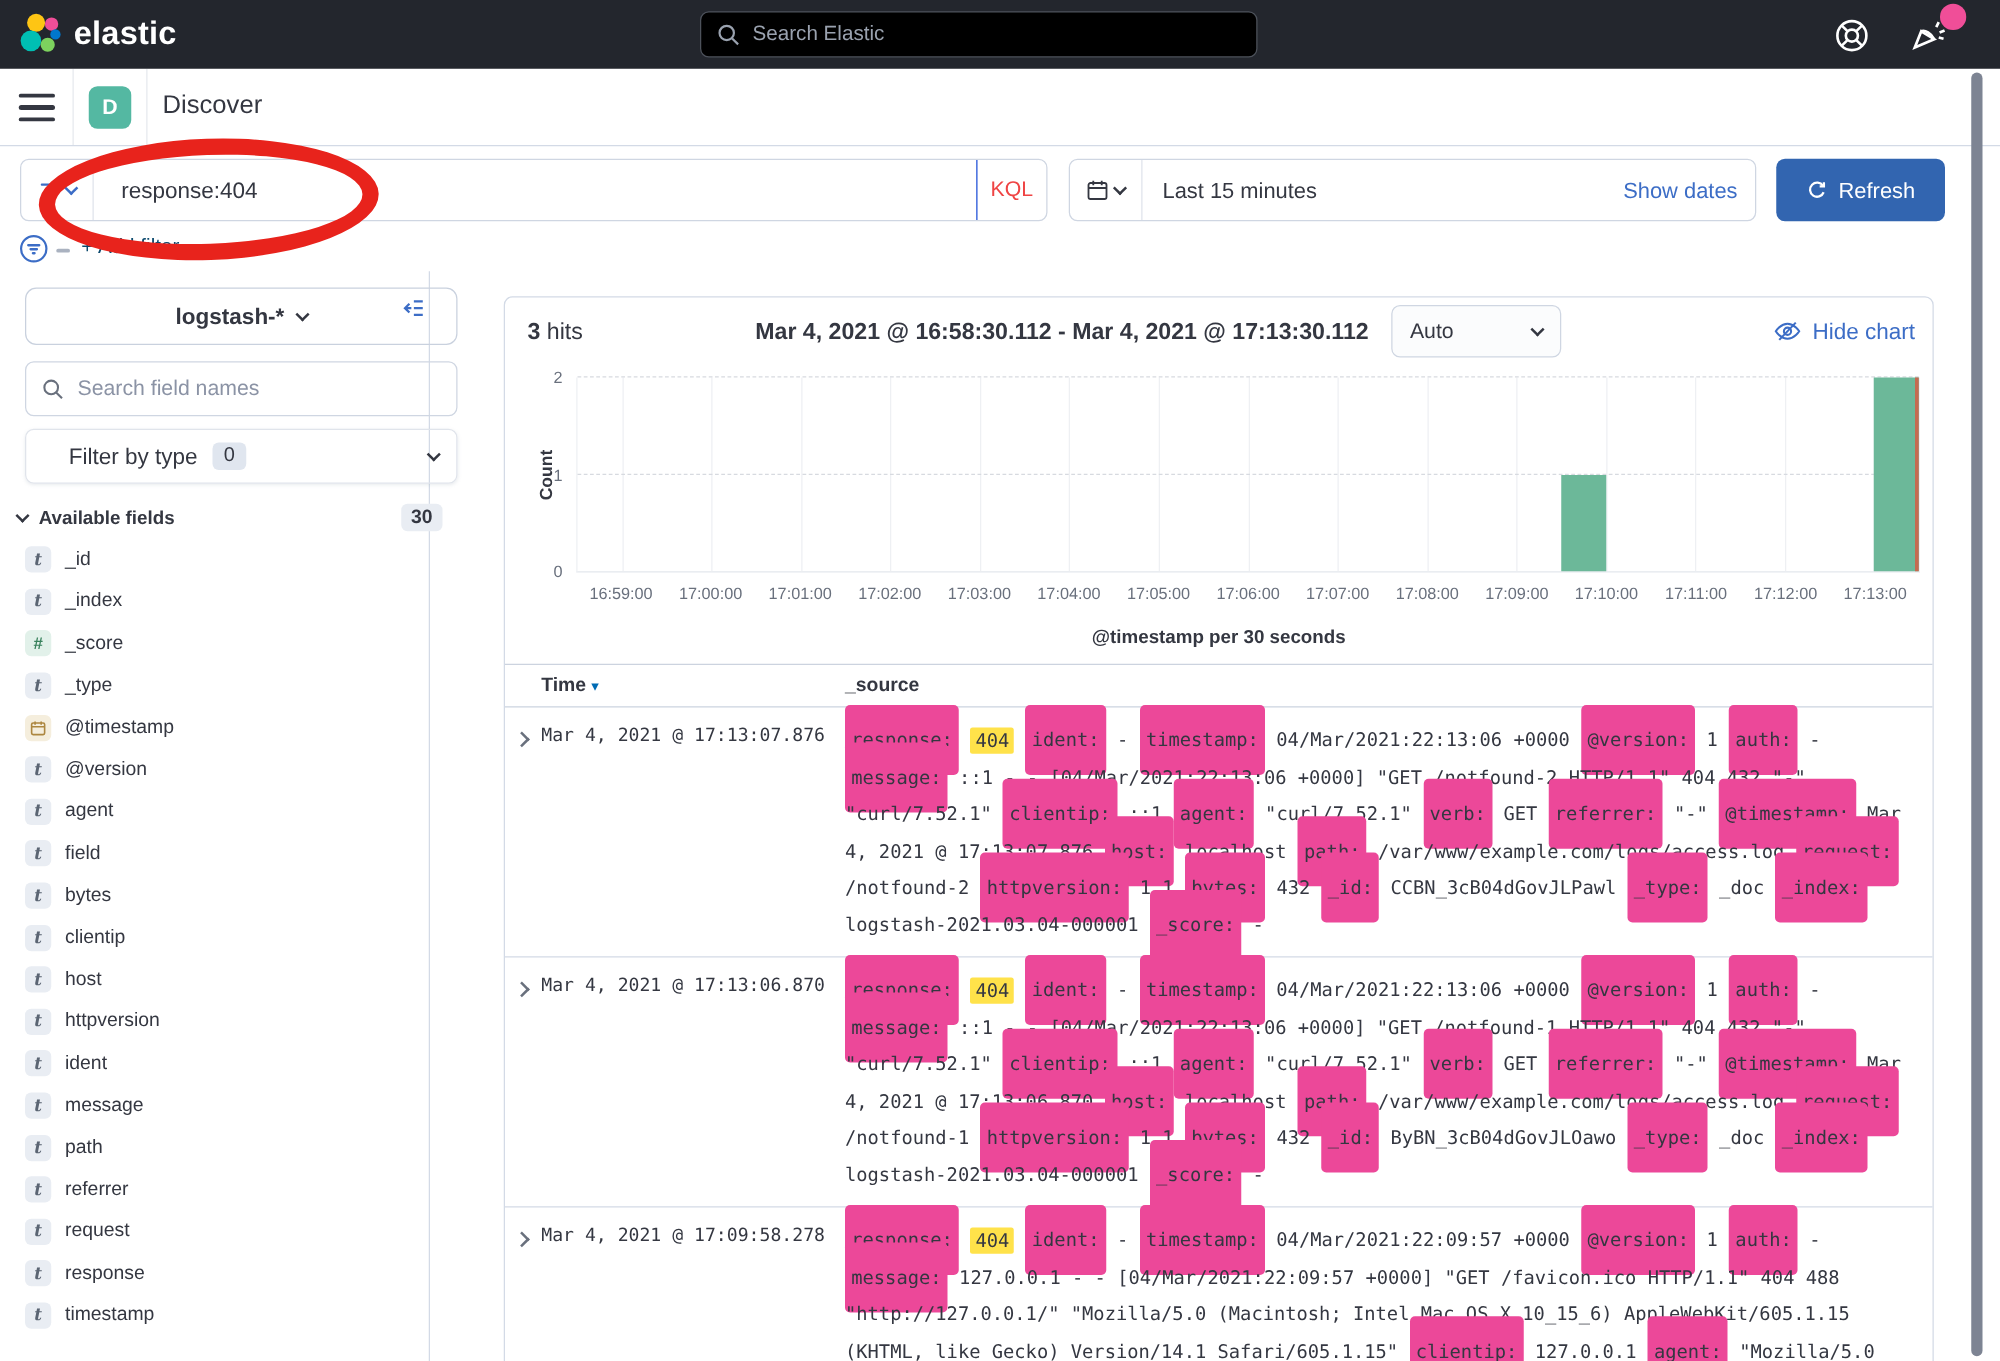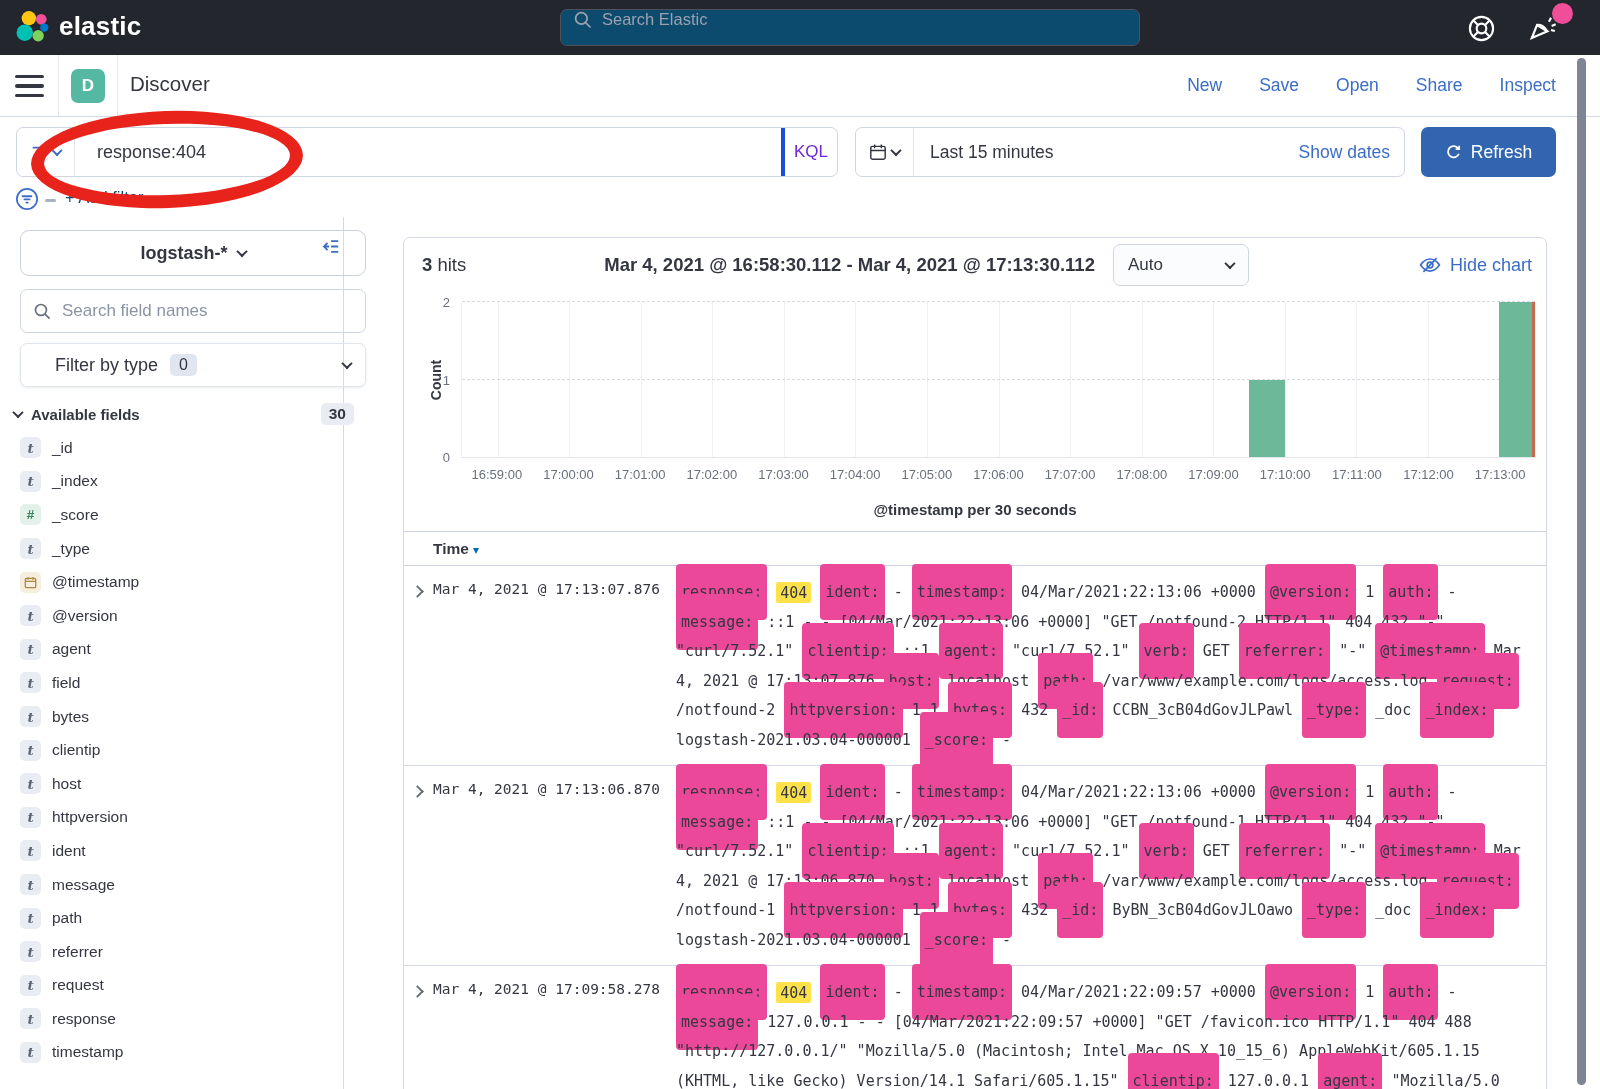--- a/index.html
+++ b/index.html
@@ -3,41 +3,41 @@
 <meta charset="utf-8">
 <style>
   * { margin:0; padding:0; box-sizing:border-box; }
   html,body { width:1600px; height:1089px; overflow:hidden; background:#fff;
     font-family:"Liberation Sans","DejaVu Sans",sans-serif; color:#343741; }
 
   
   .top-header { position:absolute; left:0; top:0; width:1600px; height:55px; background:#23262d; z-index:5; }
   .brand { position:absolute; left:16px; top:10px; display:flex; align-items:center; gap:9px; }
   .brand-word { color:#fff; font-size:26px; font-weight:600; letter-spacing:.2px; }
-  .hdr-search { position:absolute; left:560px; top:9px; width:580px; height:37px; background:#0c4a6e;
-    border:1px solid #4d525b; border-radius:7px; display:flex; padding:0 12px; gap:9px; }
+  .hdr-search { position:absolute; left:560px; top:9px; width:446px; height:37px; background:#000000;
+    border:1px solid #4d525b; border-radius:7px; display:flex; align-items:center; padding:0 12px; gap:9px; }
   .hdr-search .ph { color:#9aa2af; font-size:16.5px; }
   .hdr-ico { position:absolute; top:13px; width:30px; height:30px; display:flex; align-items:center; justify-content:center; }
   .notif-dot { position:absolute; right:27px; top:3px; width:21px; height:21px; border-radius:50%; background:#f04e98; z-index:6; }
 
   
   .app-bar { position:absolute; left:0; top:55px; width:1600px; height:62px; background:#fff; border-bottom:1px solid #d3dae6; }
   .burger { position:absolute; left:15px; top:20px; width:29px; height:22px; display:flex; flex-direction:column; justify-content:space-between; cursor:pointer; }
   .burger span { display:block; height:3.2px; background:#343741; border-radius:2px; }
   .app-tab { position:absolute; left:58px; top:0; width:60px; height:61px; border-left:1px solid #e6e9ee; border-right:1px solid #e6e9ee; display:flex; align-items:center; justify-content:center; }
   .app-badge { width:34px; height:34px; border-radius:7px; background:#54b8a2; color:#fff; font-weight:700; font-size:17px; display:flex; align-items:center; justify-content:center; }
   .page-title { position:absolute; left:130px; top:17px; font-size:20.5px; font-weight:500; }
   .top-nav { position:absolute; right:44px; top:0; height:61px; display:flex; align-items:center; gap:37px; }
   .top-nav span { color:#3c6dc6; font-size:17.5px; cursor:pointer; }
 
   
   .query-box { position:absolute; left:16px; top:127px; width:822px; height:50px; background:#fff; border:1px solid #cfd6e2; border-radius:7px; display:flex; align-items:center; }
   .qb-left { width:58px; height:100%; border-right:1px solid #e0e4eb; display:flex; align-items:center; justify-content:center; gap:5px; }
   .qb-text { flex:1; padding-left:22px; font-size:18px; color:#343741; }
-  .qb-kql { width:56px; height:100%; border-left:4px solid #1d4ed8; display:flex; align-items:center; justify-content:center; font-size:17px; color:#6d28d9; }
+  .qb-kql { width:56px; height:100%; border-left:1px solid #1d4ed8; display:flex; align-items:center; justify-content:center; font-size:17px; color:#ef4444; }
   .date-box { position:absolute; left:855px; top:127px; width:550px; height:50px; background:#fff; border:1px solid #cfd6e2; border-radius:7px; display:flex; align-items:center; }
   .db-cal { width:58px; height:100%; border-right:1px solid #e0e4eb; display:flex; align-items:center; justify-content:center; gap:5px; }
   .db-range { padding-left:16px; font-size:17.5px; flex:1; }
   .db-show { padding-right:14px; color:#3c6dc6; font-size:17.5px; cursor:pointer; }
   .refresh-btn { position:absolute; left:1421px; top:127px; width:135px; height:50px; background:#3265b0; border:none; border-radius:7px;
     color:#fff; font-size:17.5px; display:flex; align-items:center; justify-content:center; gap:9px; cursor:pointer; font-family:inherit; }
   .filter-row { position:absolute; left:0; top:185px; width:1600px; height:32px; }
   .addf-ico { position:absolute; left:15px; top:2px; }
   .addf-dash { position:absolute; left:45px; top:14px; width:11px; height:2.5px; background:#aab2c0; border-radius:2px; }
   .addf-txt { position:absolute; left:65px; top:3px; color:#0c4a6e; font-size:16.5px; cursor:pointer; }
@@ -148,27 +148,20 @@
 <div class="app-bar">
   <div class="burger">
       <span></span>
       <span></span>
       <span></span>
     </div>
   <div class="app-tab">
     <div class="app-badge">D</div>
   </div>
   <div class="page-title">Discover</div>
-  <div class="top-nav">
-    <span>New</span>
-    <span>Save</span>
-    <span>Open</span>
-    <span>Share</span>
-    <span>Inspect</span>
-  </div>
 </div>
 
 <div class="query-box">
   <div class="qb-left">
     <svg width="17" height="17" viewBox="0 0 16 16" fill="#3c6dc6">
       <rect x="1.5" y="2.6" width="13" height="1.7" rx=".8"></rect>
       <rect x="4" y="7" width="8" height="1.7" rx=".8"></rect>
       <rect x="6.2" y="11.4" width="3.6" height="1.7" rx=".8"></rect>
     </svg>
     <span class="chev blue"></span>
@@ -388,20 +381,21 @@
       <div class="xtick" style="left: 76.6667%;">17:10:00</div>
       <div class="xtick" style="left: 83.3333%;">17:11:00</div>
       <div class="xtick" style="left: 90%;">17:12:00</div>
       <div class="xtick" style="left: 96.6667%;">17:13:00</div>
     </div>
   <div class="xlabel">@timestamp per 30 seconds</div>
 
   <div class="doc-head">
     <span></span>
     <span class="h"><span>Time</span><span class="sort-arrow">▾</span></span>
+    <span class="h">_source</span>
   </div>
   <div>
       <div class="doc-row">
         <span class="row-chev"></span>
         <div class="doc-time">Mar 4, 2021 @ 17:13:07.876</div>
         <div class="doc-source"><span class="fname">response:</span> <span class="hl">404</span> <span class="fname">ident:</span> <span class="fval">-</span> <span class="fname">timestamp:</span> <span class="fval">04/Mar/2021:22:13:06 +0000</span> <span class="fname">@version:</span> <span class="fval">1</span> <span class="fname">auth:</span> <span class="fval">-</span> <span class="fname">message:</span> <span class="fval">::1 - - [04/Mar/2021:22:13:06 +0000] "GET /notfound-2 HTTP/1.1" 404 432 "-" "curl/7.52.1"</span> <span class="fname">clientip:</span> <span class="fval">::1</span> <span class="fname">agent:</span> <span class="fval">"curl/7.52.1"</span> <span class="fname">verb:</span> <span class="fval">GET</span> <span class="fname">referrer:</span> <span class="fval">"-"</span> <span class="fname">@timestamp:</span> <span class="fval">Mar 4, 2021 @ 17:13:07.876</span> <span class="fname">host:</span> <span class="fval">localhost</span> <span class="fname">path:</span> <span class="fval">/var/www/example.com/logs/access.log</span> <span class="fname">request:</span> <span class="fval">/notfound-2</span> <span class="fname">httpversion:</span> <span class="fval">1.1</span> <span class="fname">bytes:</span> <span class="fval">432</span> <span class="fname">_id:</span> <span class="fval">CCBN_3cB04dGovJLPawl</span> <span class="fname">_type:</span> <span class="fval">_doc</span> <span class="fname">_index:</span> <span class="fval">logstash-2021.03.04-000001</span> <span class="fname">_score:</span> <span class="fval">-</span> </div>
       </div>
       <div class="doc-row">
         <span class="row-chev"></span>
         <div class="doc-time">Mar 4, 2021 @ 17:13:06.870</div>

